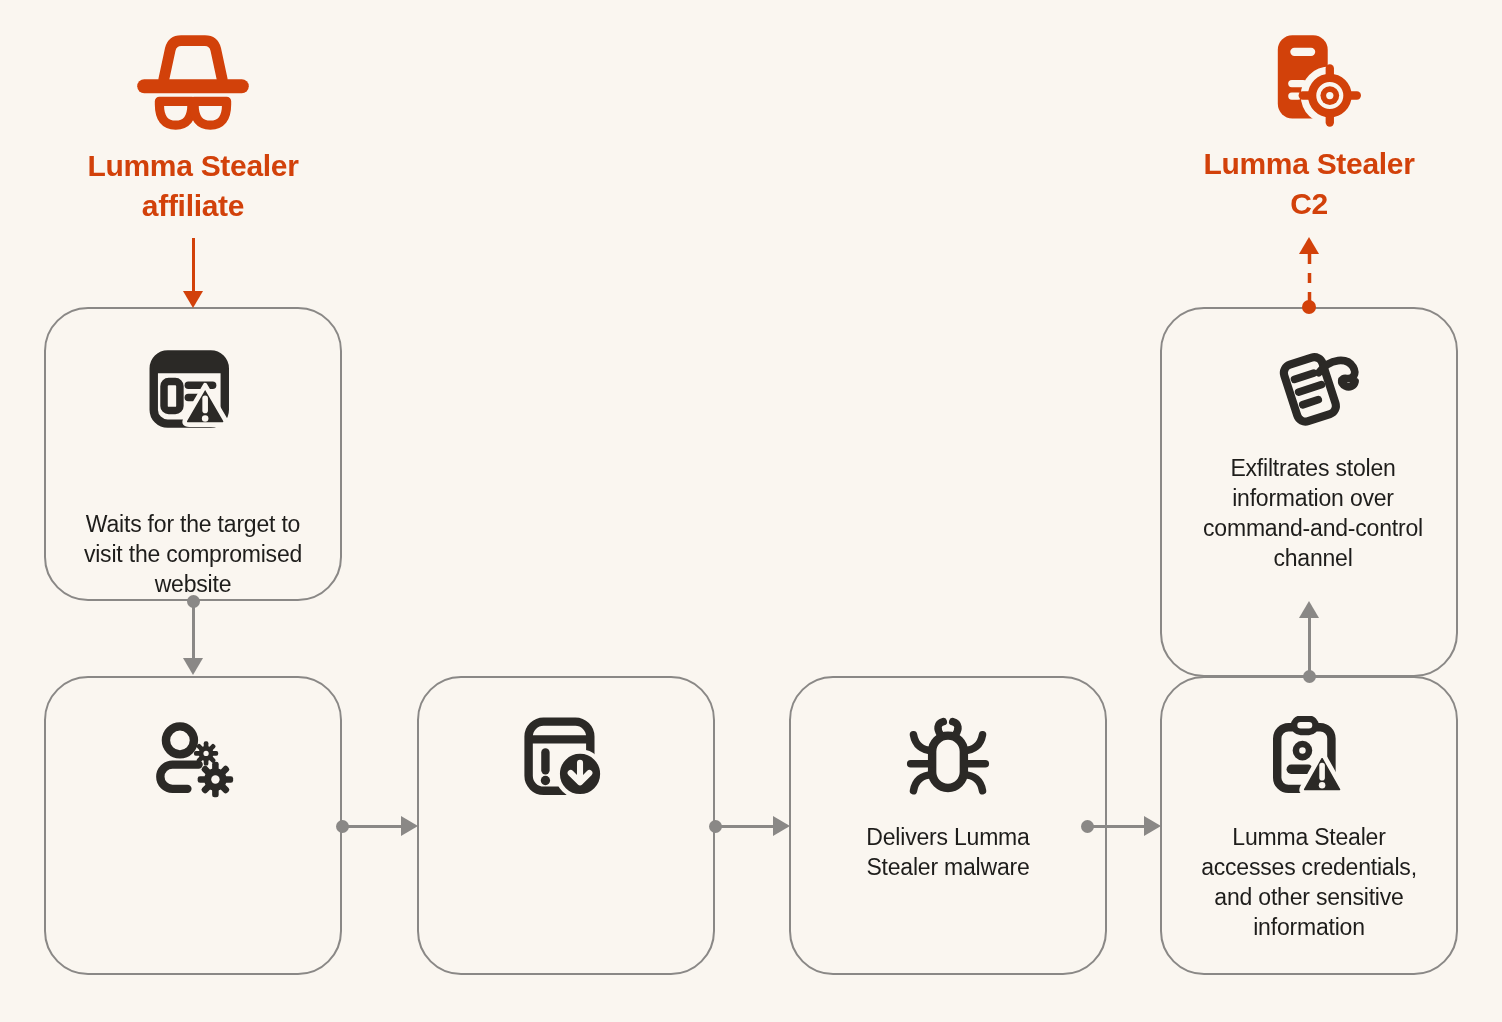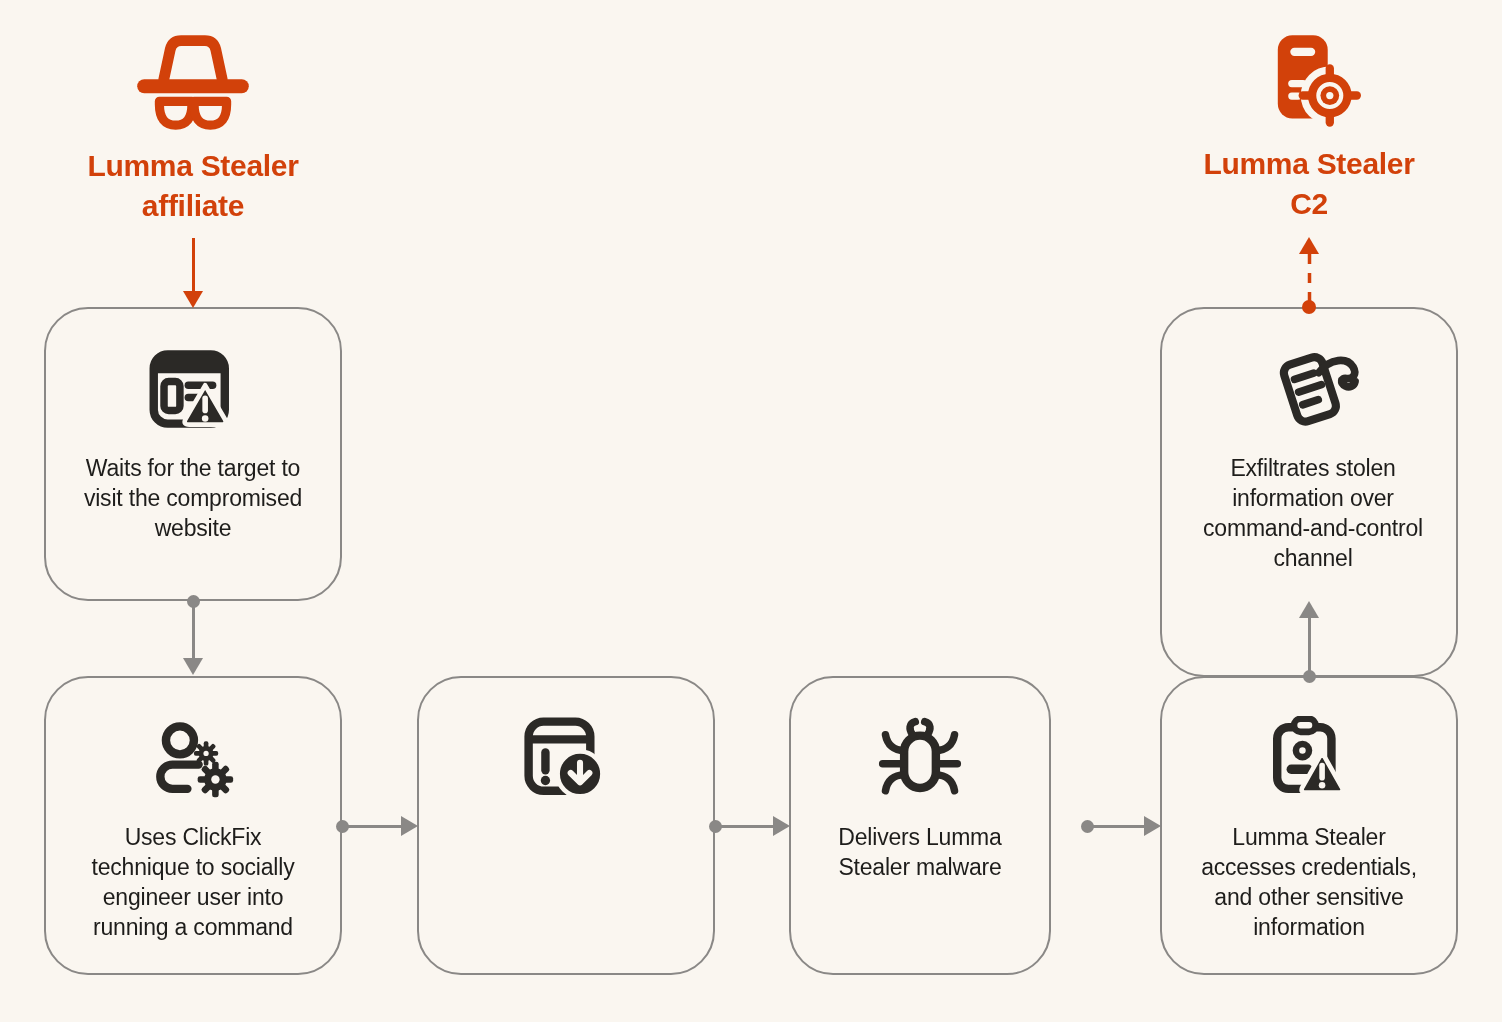--- a/index.html
+++ b/index.html
@@ -79,21 +79,21 @@
         <line x1="44" y1="63" x2="52" y2="63" stroke-width="8"></line>
         <line x1="88" y1="63" x2="96" y2="63" stroke-width="8"></line>
         <circle class="fi" cx="70" cy="63" r="9"></circle>
         <circle class="fb" cx="70" cy="63" r="3.5"></circle>
       </svg>
     </div>
     <div class="label">Lumma Stealer
 C2</div>
   </div>
 
-  <div class="box" style="left:44px;top:307px;width:298px;height:294px;">
+  <div class="box" style="left:44px;top:307px;width:298px;height:294px;justify-content:space-between;">
     <div class="bicon">
       <svg width="94" height="86" viewBox="0 0 100 92" stroke="currentColor" fill="none" stroke-linecap="round" stroke-linejoin="round">
         <rect x="8" y="8" width="76" height="74" rx="15" stroke-width="9"></rect>
         <path class="fi" d="M8,28 L8,23 Q8,8 23,8 L69,8 Q84,8 84,23 L84,28 Z"></path>
         <rect x="19" y="37" width="17" height="31" rx="5" stroke-width="8"></rect>
         <line x1="45" y1="41" x2="71" y2="41" stroke-width="8"></line>
         <line x1="45" y1="54" x2="57" y2="54" stroke-width="8"></line>
         <path class="tri-fill" d="M63,41 L84,77 Q87,83 80,83 L46,83 Q39,83 42,77 Z" stroke-width="5"></path>
         <line class="sb" x1="63" y1="55" x2="63" y2="68" stroke-width="6"></line>
         <circle class="fb" cx="63" cy="76.5" r="3.5"></circle>
@@ -132,41 +132,37 @@
             <rect x="-3.5" y="-19" width="7" height="10" rx="2.5" transform="rotate(180)"></rect>
             <rect x="-3.5" y="-19" width="7" height="10" rx="2.5" transform="rotate(225)"></rect>
             <rect x="-3.5" y="-19" width="7" height="10" rx="2.5" transform="rotate(270)"></rect>
             <rect x="-3.5" y="-19" width="7" height="10" rx="2.5" transform="rotate(315)"></rect>
           </g>
           <circle class="fi" r="12"></circle>
           <circle class="fb" r="4.5"></circle>
         </g>
       </svg>
     </div>
-    <div class="btext">Uses ClickFix
-technique to socially
-engineer user into
-running a command</div>
   </div>
 
   <div class="box" style="left:417px;top:676px;width:298px;height:299px;">
     <div class="bicon">
       <svg width="94" height="86" viewBox="0 0 100 92" stroke="currentColor" fill="none" stroke-linecap="round" stroke-linejoin="round">
         <rect x="10" y="6" width="66" height="74" rx="16" stroke-width="9"></rect>
         <line x1="10" y1="25" x2="76" y2="25" stroke-width="9" stroke-linecap="butt"></line>
         <line x1="28" y1="39" x2="28" y2="58" stroke-width="9"></line>
         <circle class="fi" cx="28" cy="69" r="5"></circle>
         <circle class="disc" cx="65" cy="62" r="24" stroke-width="5"></circle>
         <line class="sb" x1="65" y1="50" x2="65" y2="70" stroke-width="6.5"></line>
         <path class="sb" d="M55,61 L65,71 L75,61" stroke-width="6.5"></path>
       </svg>
     </div>
   </div>
 
-  <div class="box" style="left:789px;top:676px;width:262px;height:299px;align-items:center;">
+  <div class="box" style="left:789px;top:676px;width:318px;height:299px;align-items:center;">
     <div class="bicon">
       <svg width="94" height="84" viewBox="0 0 100 90" stroke="currentColor" fill="none" stroke-linecap="round" stroke-linejoin="round">
         <rect x="33" y="20" width="34" height="56" rx="17" stroke-width="9"></rect>
         <path d="M42,19 C38,13 38,7 45,5" stroke-width="8"></path>
         <path d="M58,19 C62,13 62,7 55,5" stroke-width="8"></path>
         <path d="M33,36 C22,36 15,30 13,19" stroke-width="8"></path>
         <path d="M67,36 C78,36 85,30 87,19" stroke-width="8"></path>
         <line x1="33" y1="50" x2="10" y2="50" stroke-width="8"></line>
         <line x1="67" y1="50" x2="90" y2="50" stroke-width="8"></line>
         <path d="M33,62 C22,62 15,68 13,79" stroke-width="8"></path>

